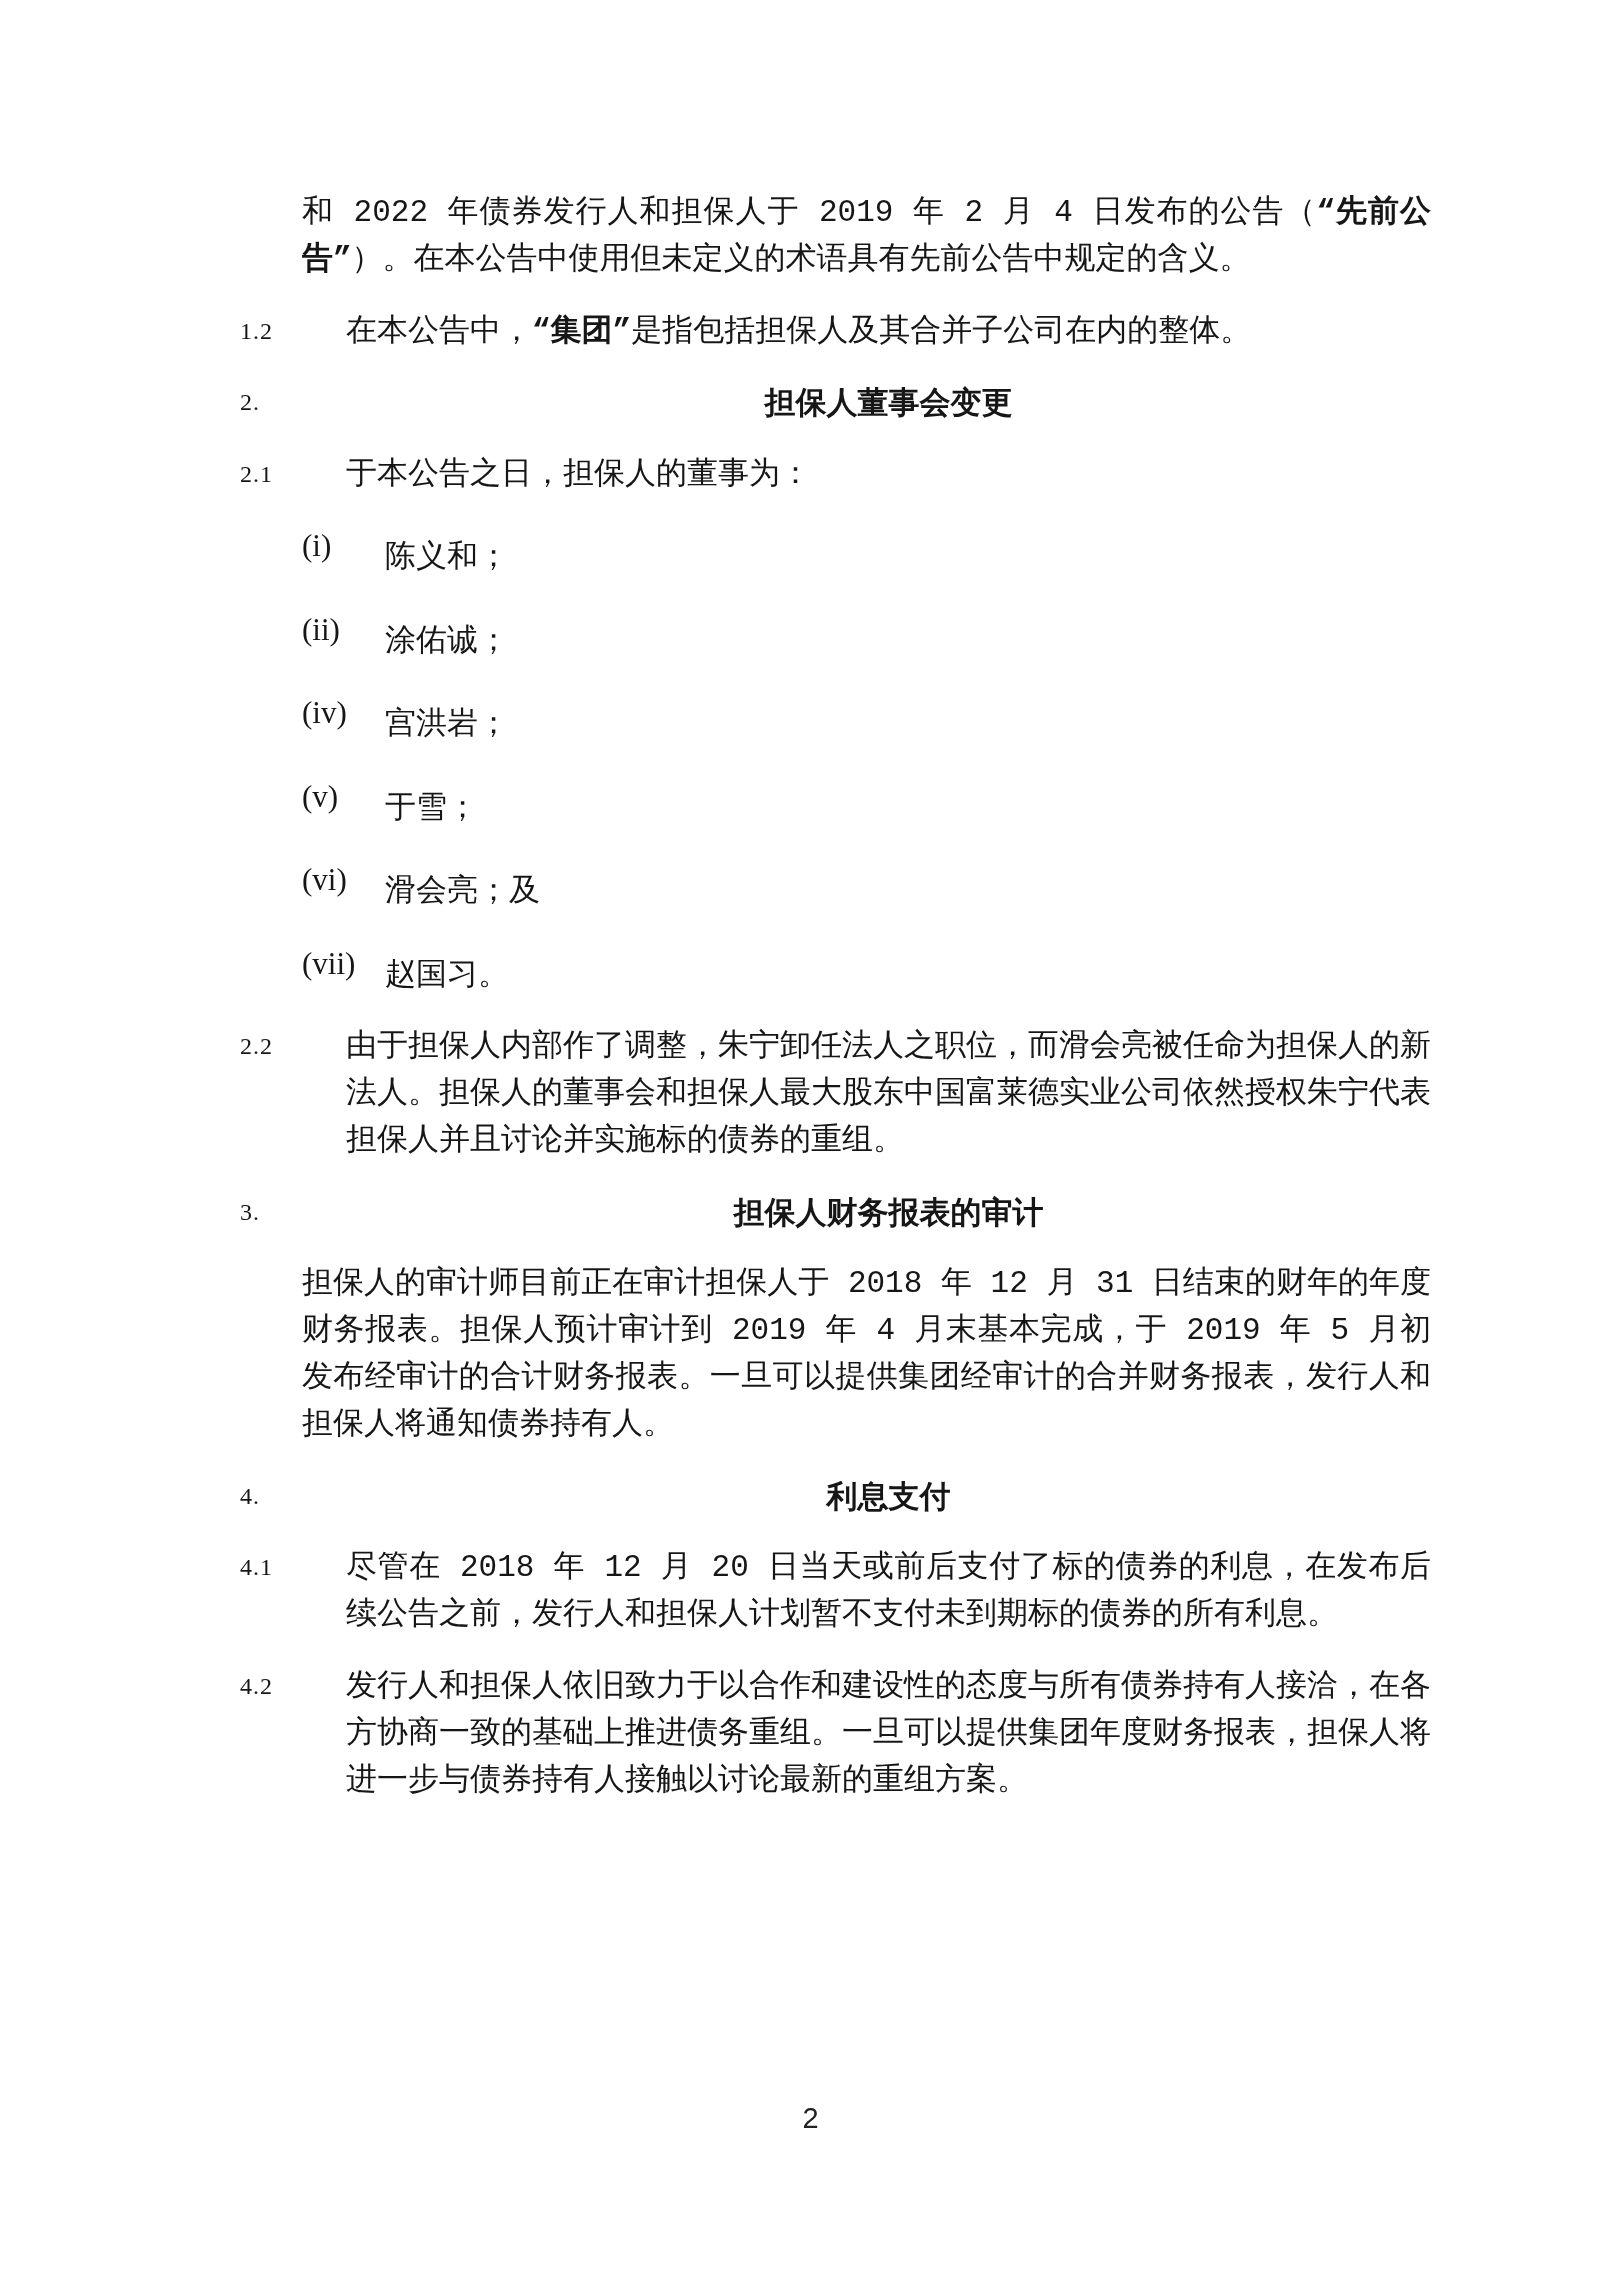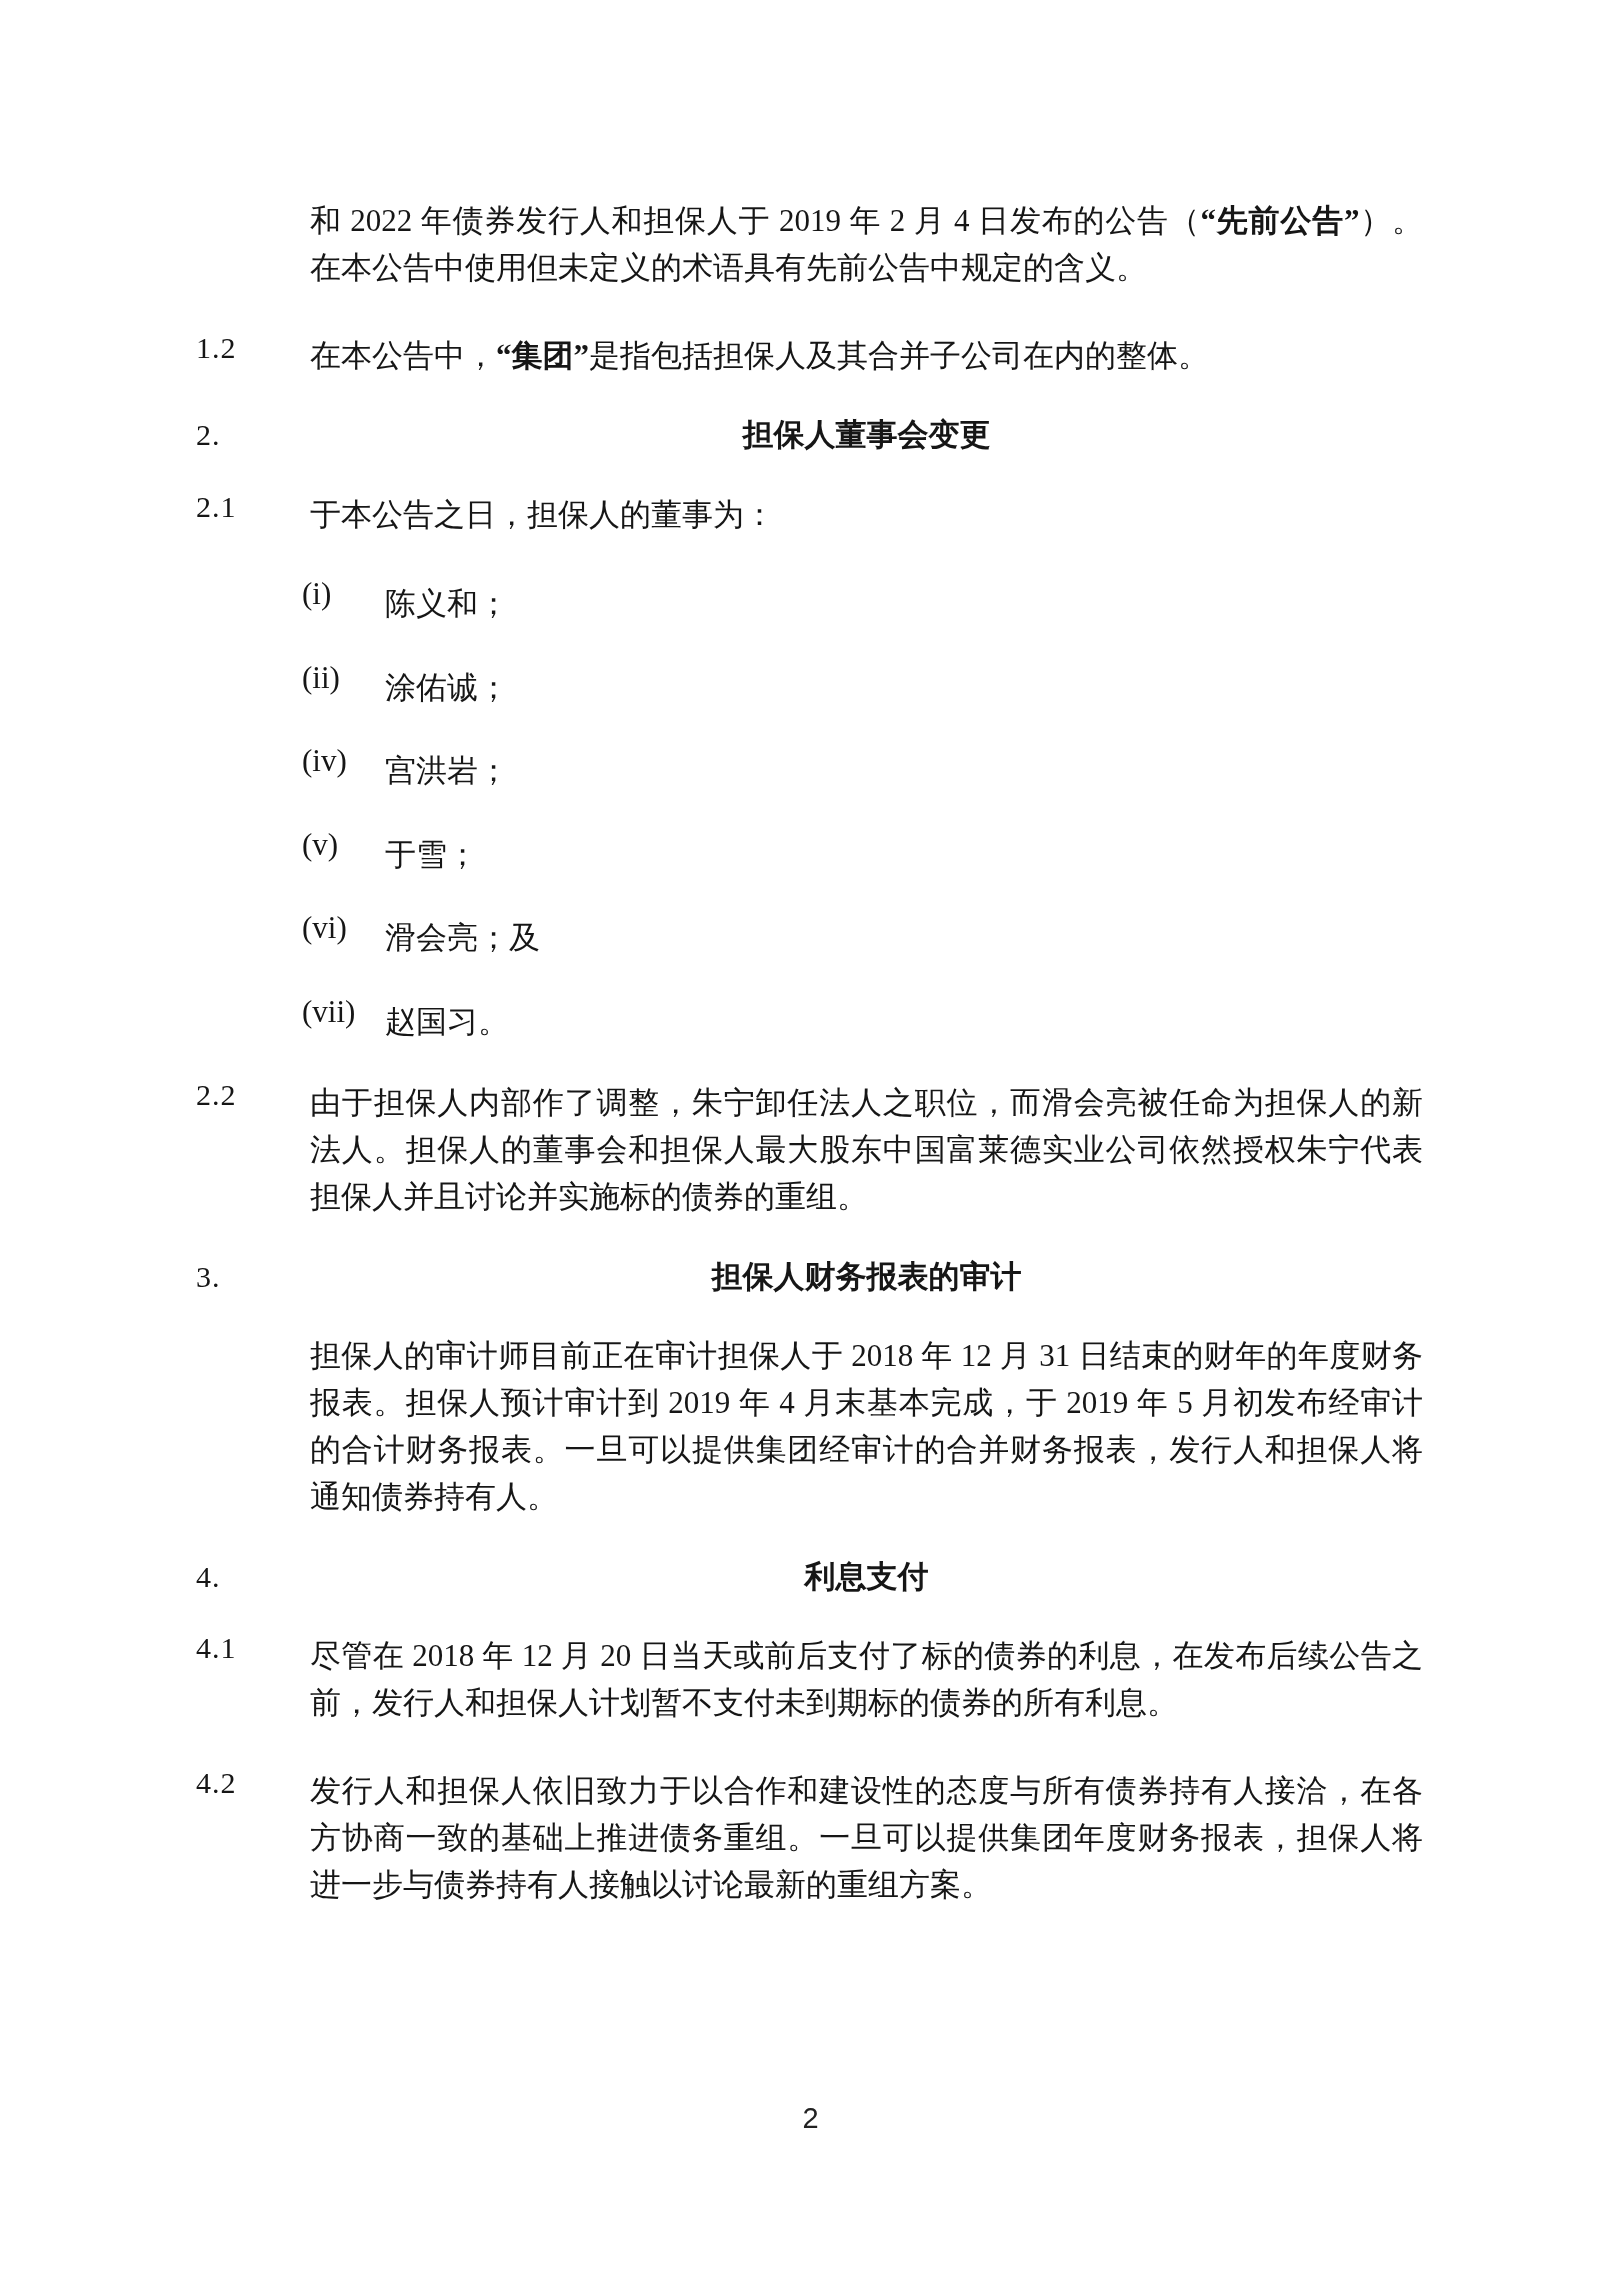--- a/index.html
+++ b/index.html
@@ -24,31 +24,33 @@
     width: 1235px;
   }
   .block {
     display: flex;
     align-items: flex-start;
     margin-bottom: 24.5px;
   }
   .num-cell {
     flex: 0 0 106px;
     width: 106px;
-    font-size: 30px;
+    font-size: 24px;
     line-height: 47px;
     letter-spacing: 1px;
+    margin-left: 44px;
   }
   .body-cell {
     flex: 1 1 auto;
     width: 1129px;
     font-size: 31px;
     line-height: 47px;
     text-align: justify;
-    margin: 8px;
+    margin: 0;
+    font-family: Liberation Mono, monospace;
   }
   .body-cell b {
     font-weight: bold;
   }
   .heading-cell {
     flex: 1 1 auto;
     width: 1129px;
     font-size: 31px;
     line-height: 47px;
     font-weight: bold;

